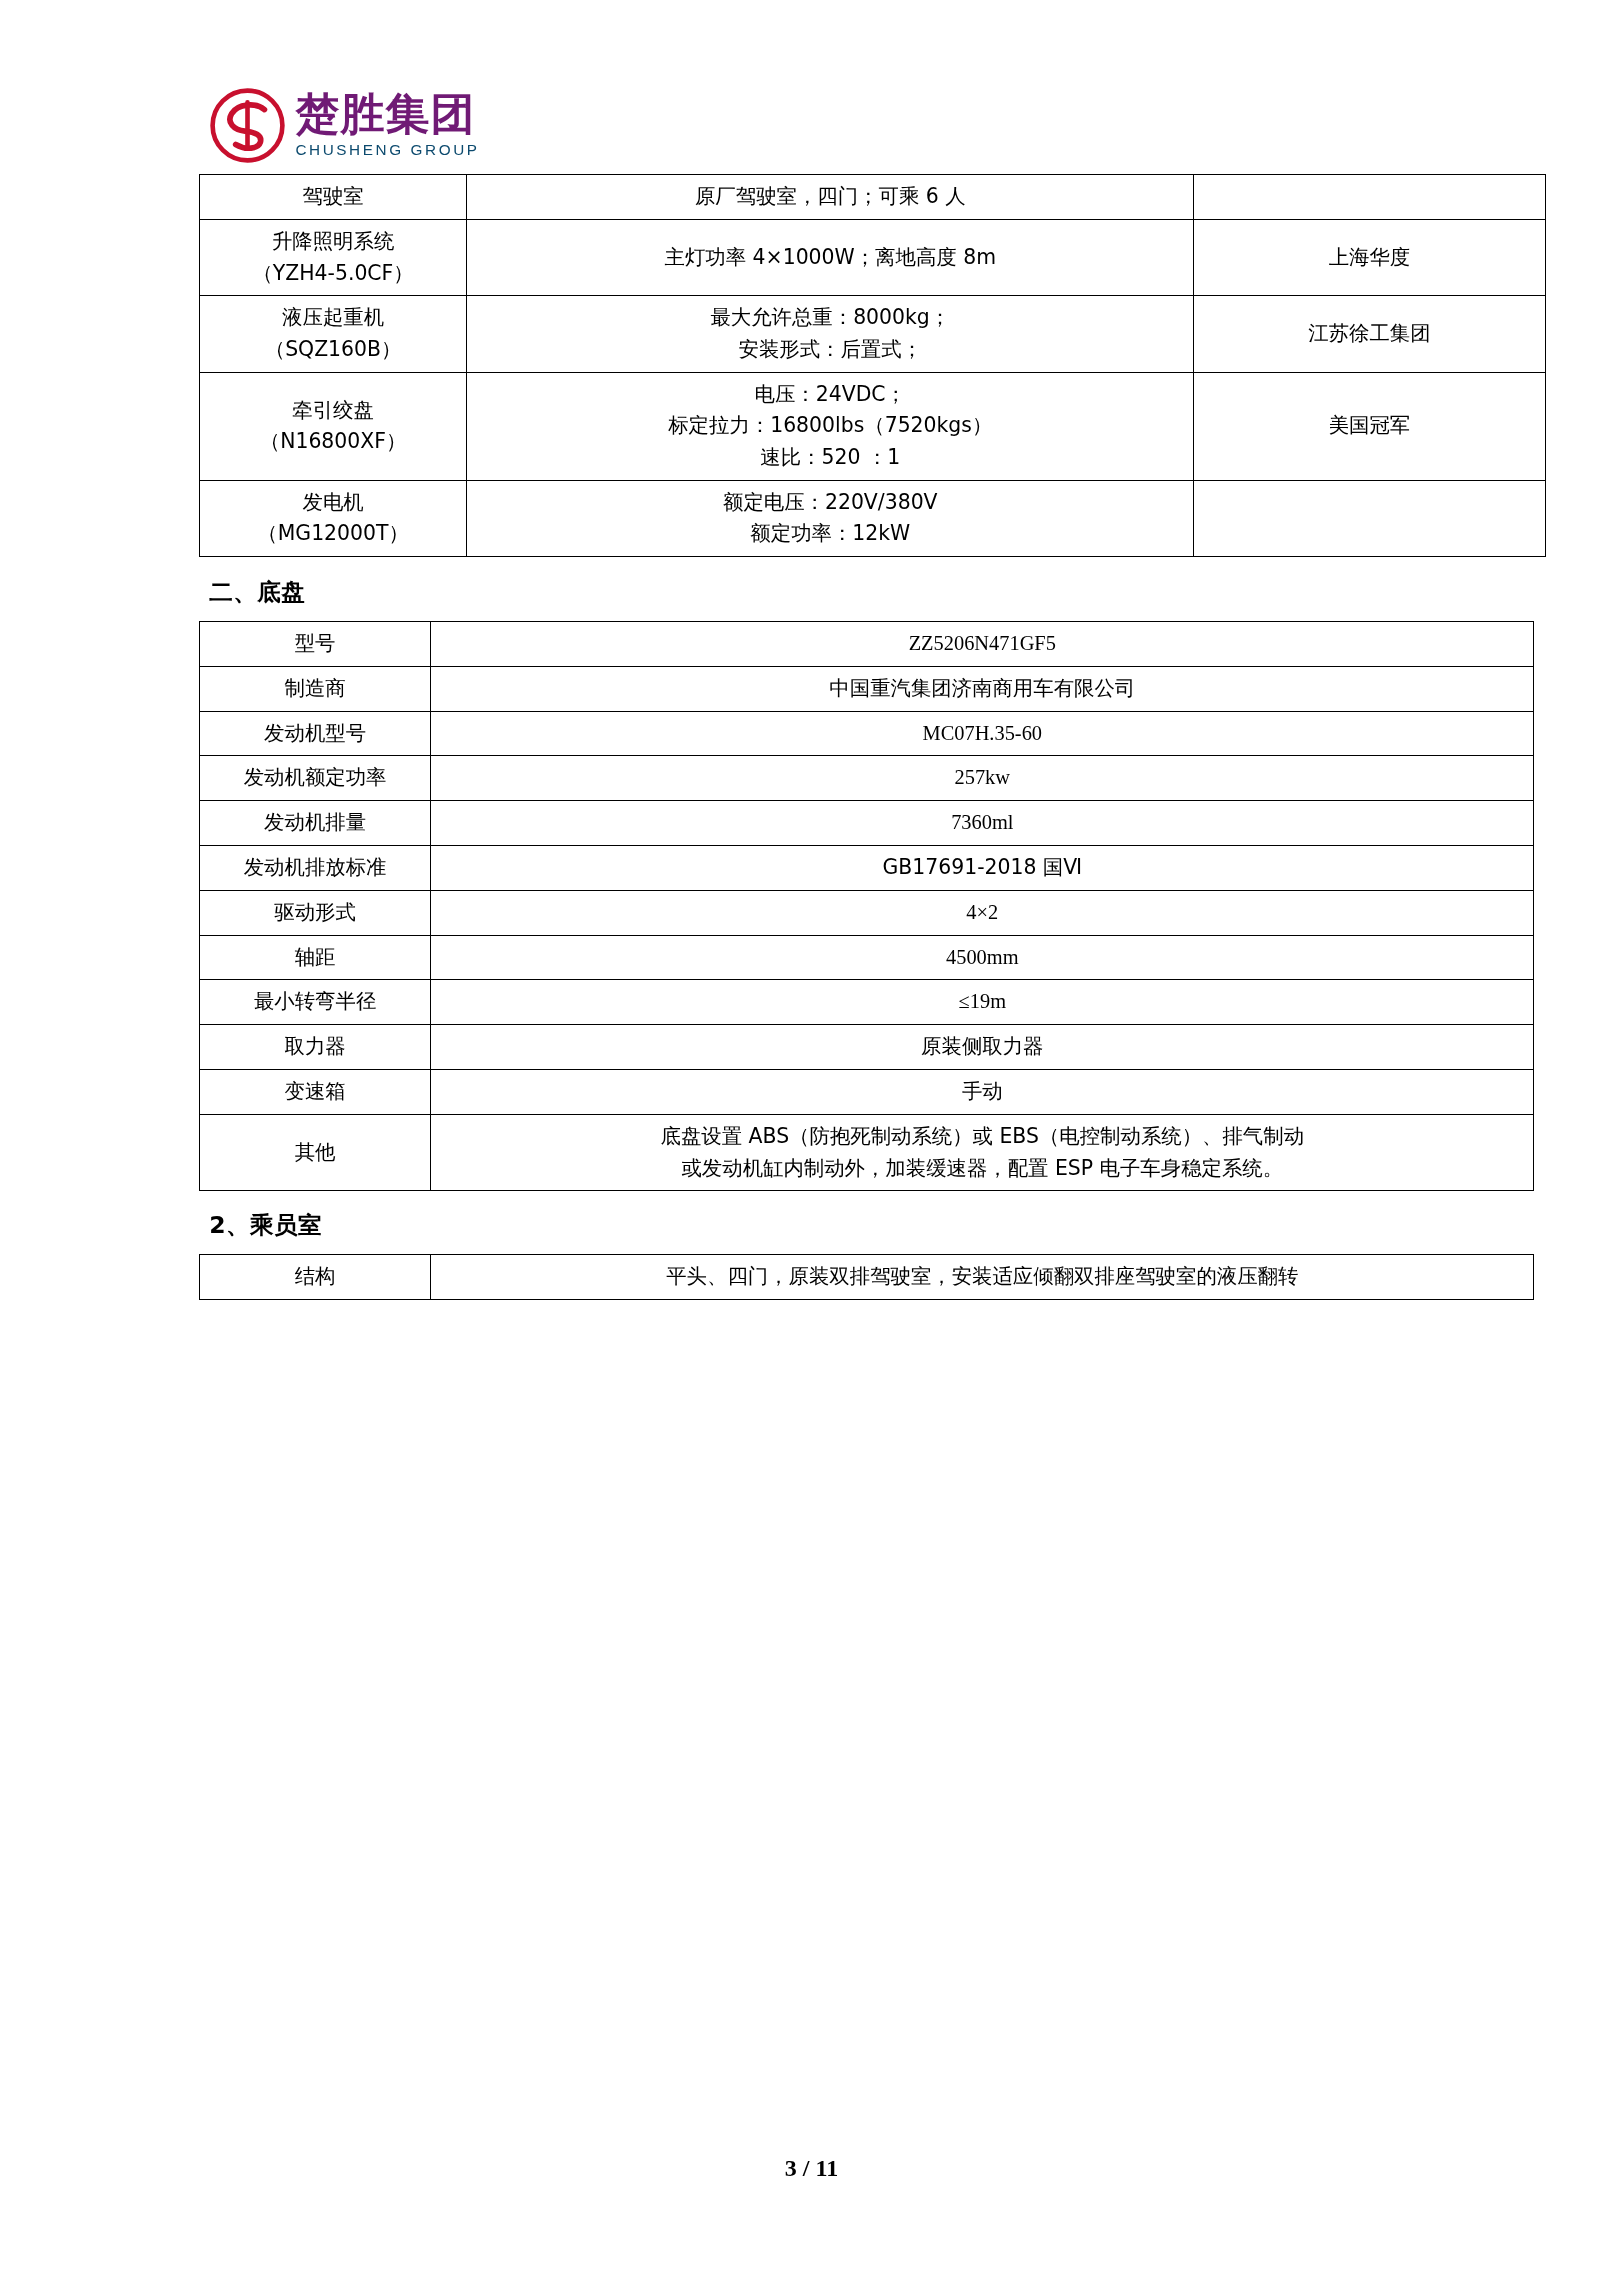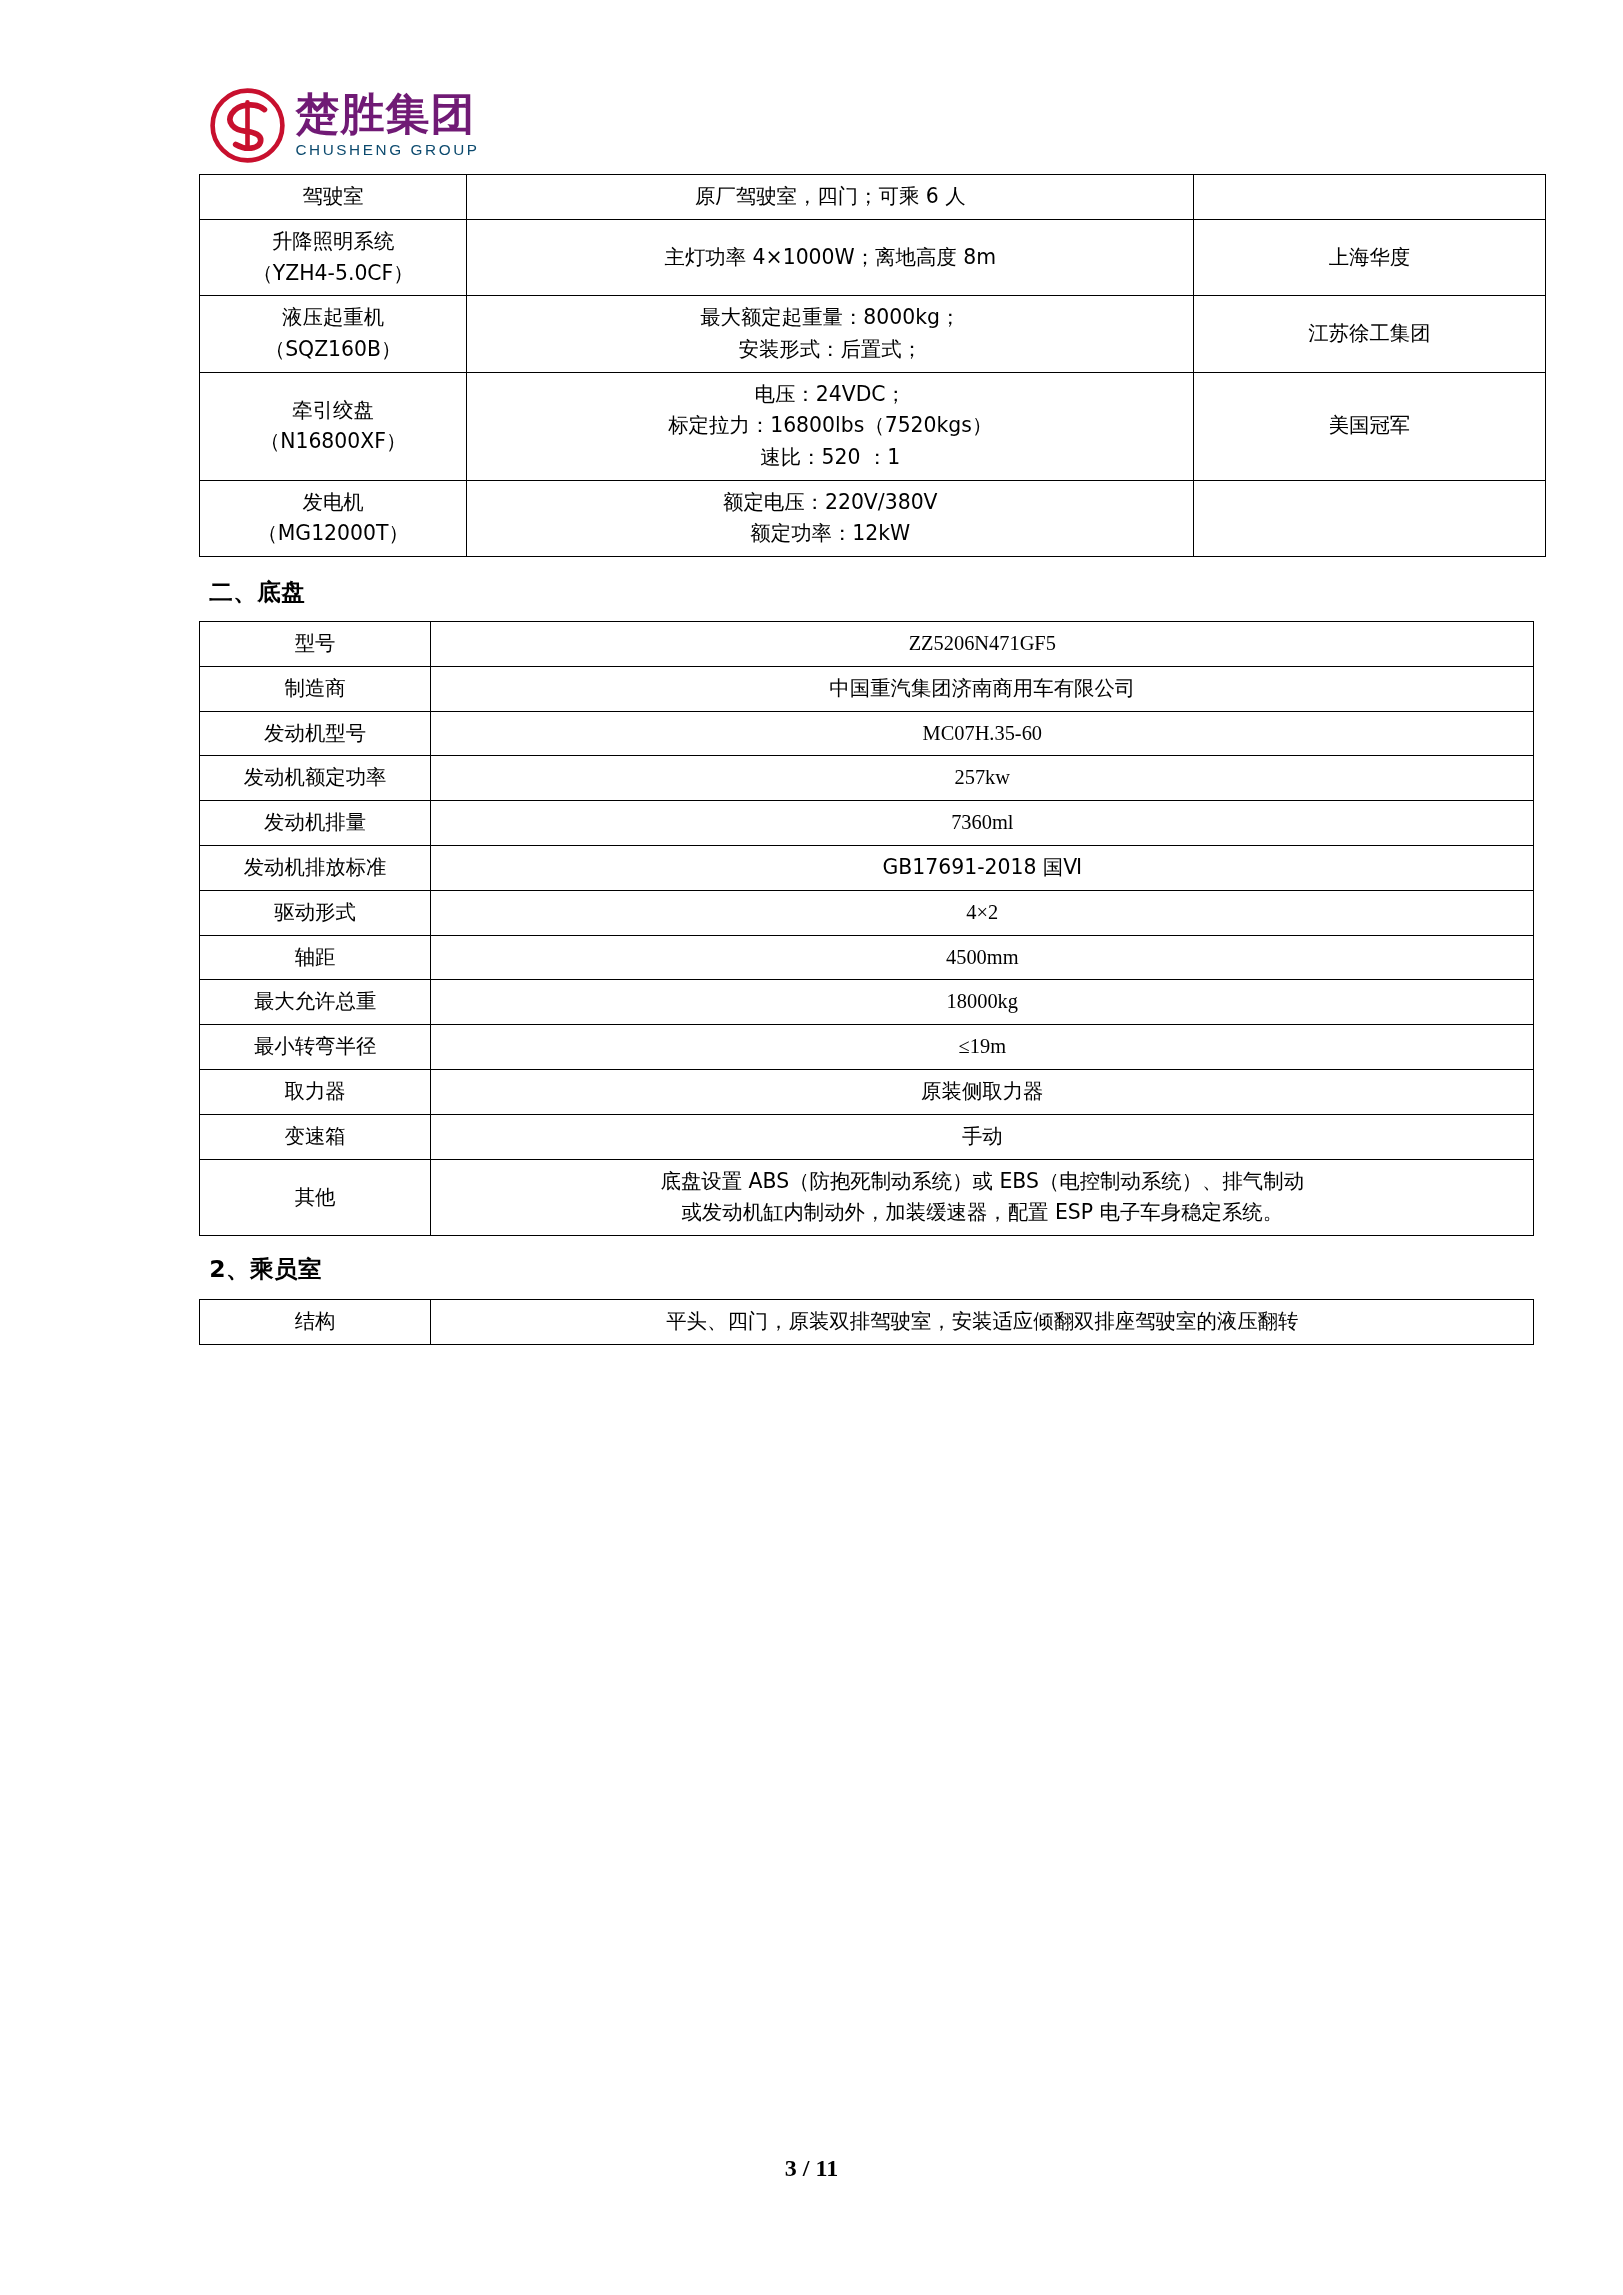--- a/index.html
+++ b/index.html
@@ -159,21 +159,21 @@
           </td>
           <td class="c2 cjk">主灯功率 4×1000W；离地高度 8m</td>
           <td class="c3 cjk">上海华度</td>
         </tr>
         <tr>
           <td class="c1 cjk two-line">
             <div>液压起重机</div>
             <div>（SQZ160B）</div>
           </td>
           <td class="c2 cjk two-line">
-            <div>最大额定起重量：8000kg；</div>
+            <div>最大允许总重：8000kg；</div>
             <div>安装形式：后置式；</div>
           </td>
           <td class="c3 cjk">江苏徐工集团</td>
         </tr>
         <tr>
           <td class="c1 cjk two-line">
             <div>牵引绞盘</div>
             <div>（N16800XF）</div>
           </td>
           <td class="c2 cjk two-line">
@@ -227,24 +227,20 @@
         </tr>
         <tr>
           <td class="c1 cjk">驱动形式</td>
           <td class="c2">4×2</td>
         </tr>
         <tr>
           <td class="c1 cjk">轴距</td>
           <td class="c2">4500mm</td>
         </tr>
         <tr>
-          <td class="c1 cjk">最大允许总重</td>
-          <td class="c2">18000kg</td>
-        </tr>
-        <tr>
           <td class="c1 cjk">最小转弯半径</td>
           <td class="c2">≤19m</td>
         </tr>
         <tr>
           <td class="c1 cjk">取力器</td>
           <td class="c2 cjk">原装侧取力器</td>
         </tr>
         <tr>
           <td class="c1 cjk">变速箱</td>
           <td class="c2 cjk">手动</td>

